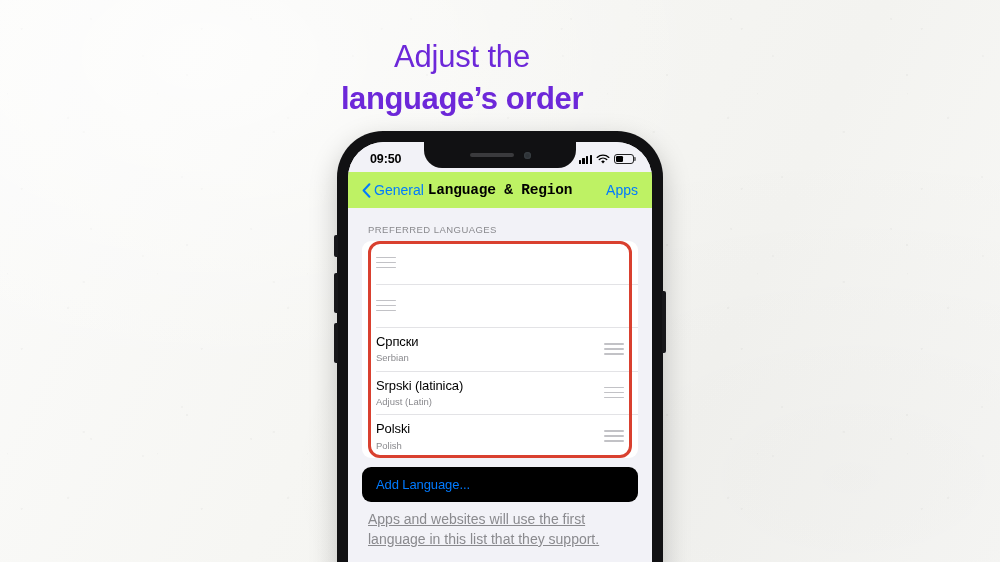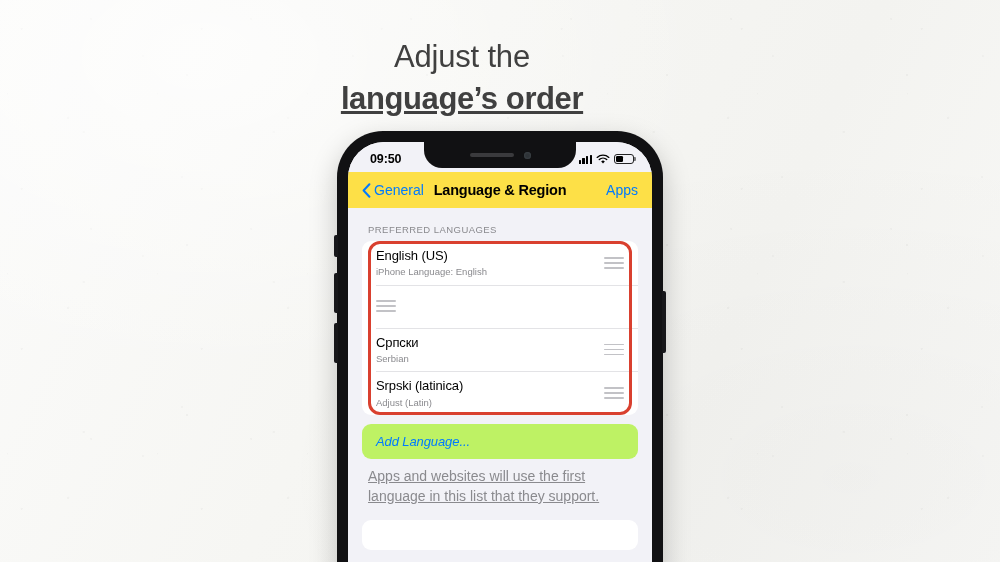--- a/index.html
+++ b/index.html
@@ -46,35 +46,34 @@
   }
 
   
   #headline {
     position: absolute;
     top: 38px;
     left: 0;
     width: 924px;
     text-align: center;
     line-height: 1.22;
-    color: #404040;
+    color: #6d28d9;
     letter-spacing: -0.2px;
   }
   #headline .line1 {
     display: block;
     font-size: 31px;
     font-weight: 400;
   }
   #headline .line2 {
     display: block;
     font-size: 31px;
     font-weight: 700;
     letter-spacing: -0.4px;
     margin-top: 4px;
-    text-decoration: underline;
   }
 
   
   #phone {
     position: absolute;
     left: 337px;
     top: 131px;
     width: 326px;
     height: 470px;
     background: #111113;
@@ -181,21 +180,21 @@
     transform: translateY(-50%);
     width: 1.6px; height: 4px;
     background: rgba(0,0,0,0.5);
     border-radius: 0 1px 1px 0;
   }
 
   
   #nav-bar {
     position: relative;
     height: 36px;
-    background: #fde047;
+    background: #bef264;
     display: flex;
     align-items: center;
     padding: 0 14px;
     gap: 34px;
   }
   #nav-back {
     display: flex;
     align-items: center;
     gap: 3px;
     color: #007aff;
@@ -204,20 +203,21 @@
   }
   #nav-title {
     position: absolute;
     left: 0; right: 0;
     text-align: center;
     font-size: 14.5px;
     font-weight: 700;
     color: #000;
     letter-spacing: -0.2px;
     pointer-events: none;
+    font-family: Liberation Mono, monospace;
   }
   #nav-edit {
     margin-left: auto;
     color: #007aff;
     font-size: 14px;
     cursor: pointer;
     z-index: 2;
   }
 
   
@@ -290,24 +290,23 @@
     right: 6px;
     bottom: 0;
     border: 3px solid #d9402f;
     border-radius: 12px;
     pointer-events: none;
   }
   #highlight-wrap { position: relative; }
 
   .add-card {
     margin-top: 9px;
-    background: #bef264;
+    background: #000000;
     border-radius: 9px;
     padding: 10px 14px;
-    font-style: italic;
   }
   .add-link {
     font-size: 13px;
     color: #007aff;
     cursor: pointer;
     letter-spacing: -0.1px;
   }
   .footer-note {
     font-size: 14px;
     color: #8a8a8e;
@@ -378,24 +377,20 @@
     </div>
 
     <div id="content">
 
       <div class="section-header">PREFERRED LANGUAGES</div>
 
       <div id="highlight-wrap">
         <div class="card">
 
           <div class="lang-row">
-            <div class="lang-texts">
-              <div class="lang-title">English (US)</div>
-              <div class="lang-sub">iPhone Language: English</div>
-            </div>
             <div class="drag-handle">
               <span></span>
                 <span></span>
                 <span></span>
             </div>
           </div>
 
           <div class="lang-row">
             <div class="drag-handle">
               <span></span>
@@ -421,20 +416,31 @@
               <div class="lang-title">Srpski (latinica)</div>
               <div class="lang-sub">Adjust (Latin)</div>
             </div>
             <div class="drag-handle">
               <span></span>
                 <span></span>
                 <span></span>
             </div>
           </div>
 
+          <div class="lang-row">
+            <div class="lang-texts">
+              <div class="lang-title">Polski</div>
+              <div class="lang-sub">Polish</div>
+            </div>
+            <div class="drag-handle">
+              <span></span>
+                <span></span>
+                <span></span>
+            </div>
+          </div>
 
         </div>
         <div id="highlight"></div>
       </div>
 
       <div class="add-card">
         <div class="add-link">Add Language...</div>
       </div>
 
       <div class="footer-note">Apps and websites will use the first language in this list that they support.</div>

